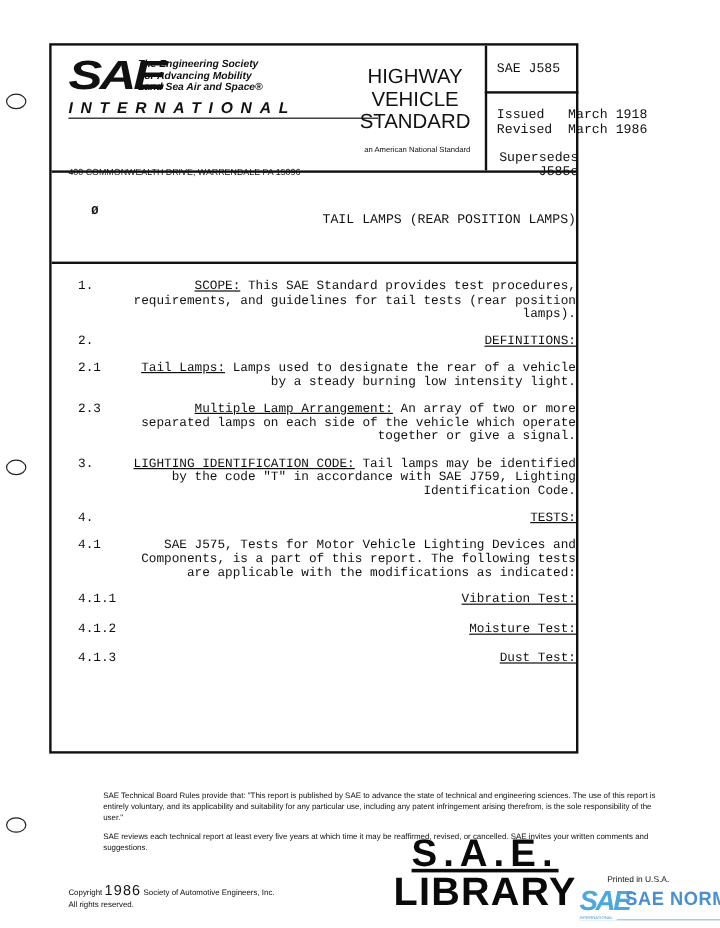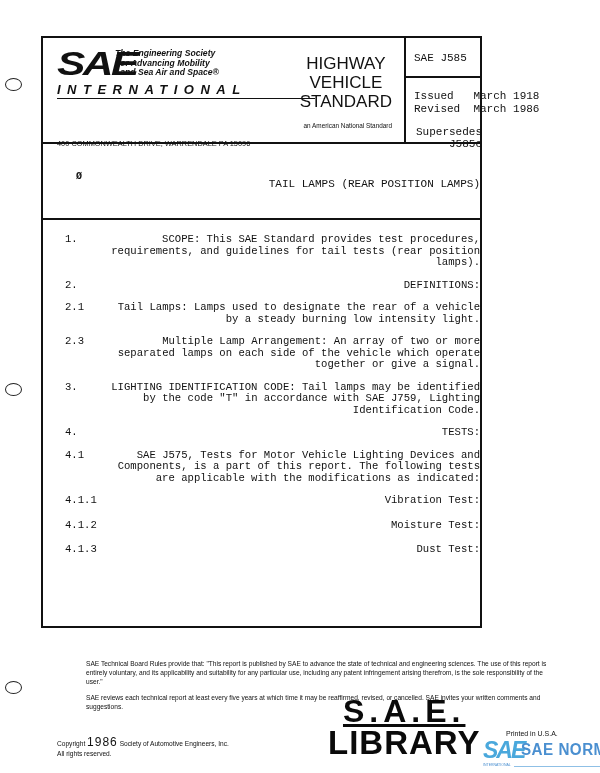--- a/index.html
+++ b/index.html
@@ -22,21 +22,21 @@
   .sae-num { position: absolute; left: 10px; top: 14px; font-size: 11px; }
   .issued { position: absolute; left: 10px; top: 52px; font-size: 11px; line-height: 13px; white-space: pre; }
   .supersedes { position: absolute; left: 10px; top: 88px; font-size: 11px; }
   .null-mark { position: absolute; left: 33px; top: 133px; font-size: 10px; font-weight: bold; }
   .title { position: absolute; left: 0; right: 0; top: 140px; text-align: right; font-size: 11px; }
   .content { position: absolute; left: 22px; top: 196px; width: 415px; font-size: 10.6px; line-height: 11.5px; }
   .item { position: relative; margin-bottom: 11px; }
   .num { position: absolute; left: 0; top: 0; }
   .txt { padding-left: 36px; display: block; }
   .txt2 { padding-left: 38px; display: block; }
-  .u { }
+  .u { text-decoration: underline; }
   .sub { margin-bottom: 13px; }
   .footer { position: absolute; left: 86px; top: 659px; width: 470px; font-size: 6.6px; line-height: 9.2px; }
   .footer p { margin: 0 0 6px 0; }
   .copyright { position: absolute; left: 57px; top: 737px; font-size: 6.6px; line-height: 10px; }
   .copyright .year { font-size: 12px; letter-spacing: 1px; }
   .stamp { position: absolute; left: 328px; top: 695px; text-align: center; font-family: "Liberation Sans", sans-serif; font-weight: bold; color: #0a0a0a; line-height: 32px; }
   .stamp .l1 { font-size: 32px; letter-spacing: 5px; display: block; text-decoration: underline; }
   .stamp .l2 { font-size: 33px; letter-spacing: 1px; display: block; }
   .printed { position: absolute; left: 506px; top: 730px; font-size: 7px; }
   .norm { position: absolute; left: 483px; top: 737px; width: 117px; height: 34px; }

